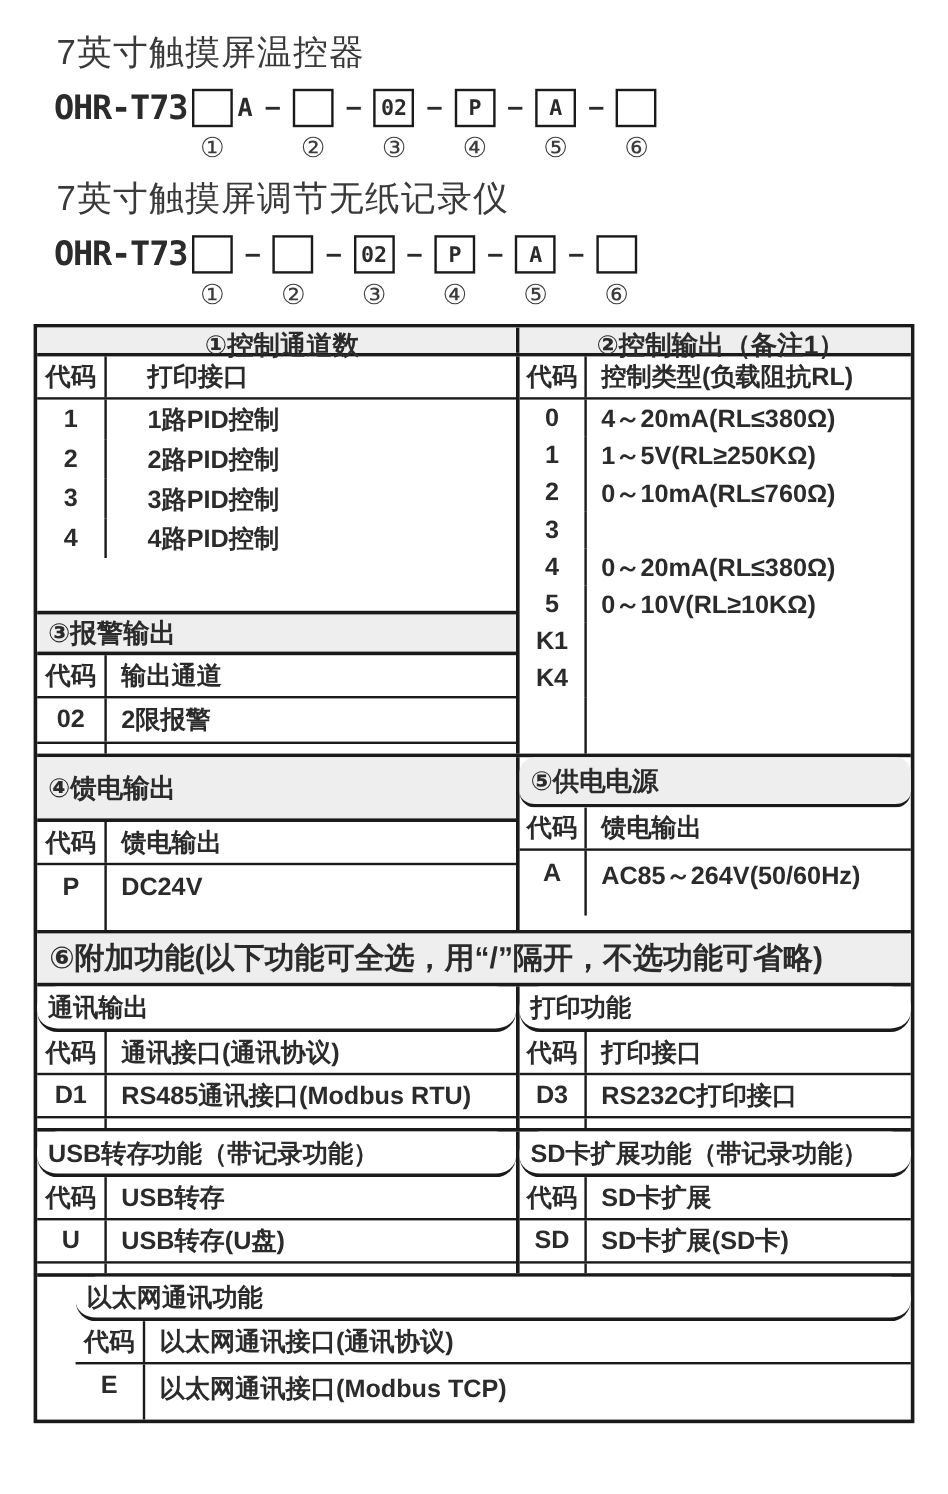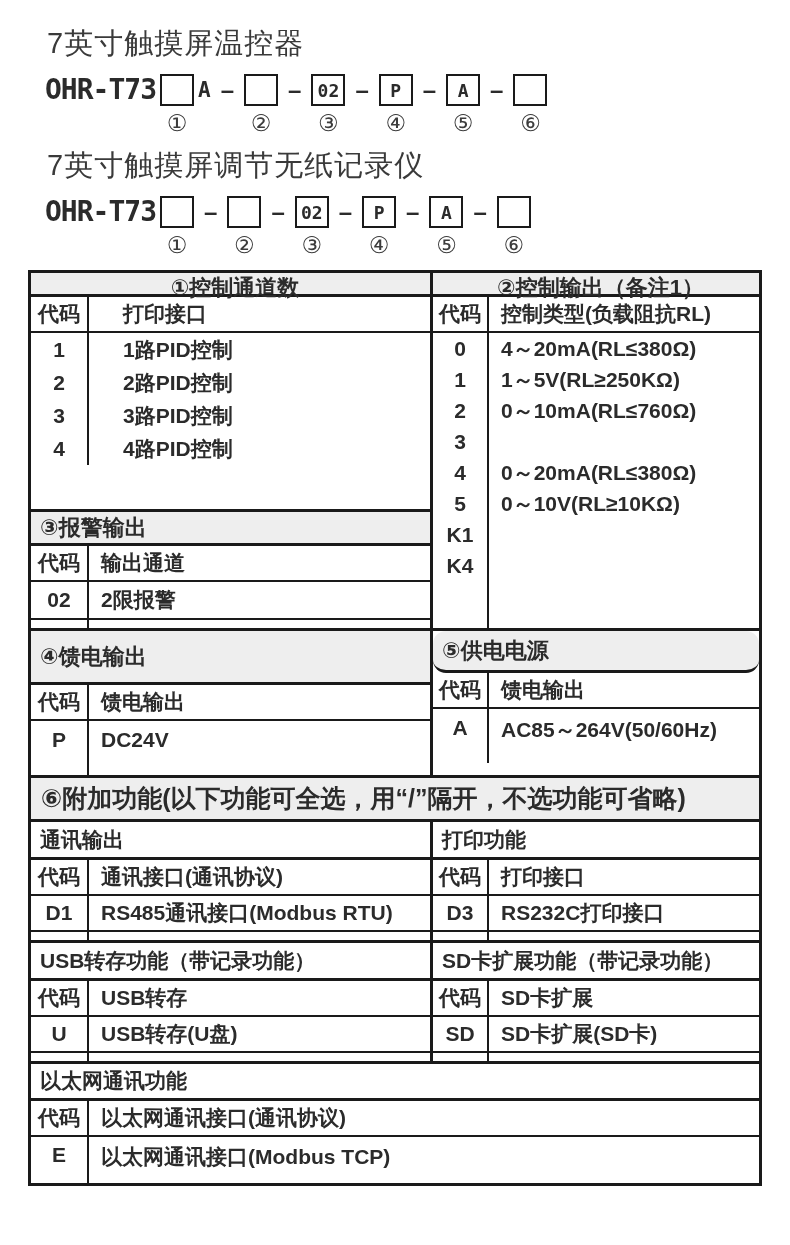--- a/index.html
+++ b/index.html
@@ -59,22 +59,22 @@
   .bline{border-bottom:2px solid var(--bd);}
   .grow{flex:1 1 auto;}
   .filler{display:flex;}
   .filler .fc{width:58px;border-right:2px solid var(--bd);}
   .half-r .filler .fc{width:56px;}
   .f8{height:8px;flex:0 0 auto;}
   .s3head{height:42px;border-top:3px solid var(--bd);border-bottom:3px solid var(--bd);margin-top:44px;}
   .tallrow{height:54px;}
   .tallrow .c-code,.tallrow .c-desc{align-items:flex-start;padding-top:7px;}
   .s6head{height:44px;border-bottom:3px solid var(--bd);padding-left:10px;font-size:25px;}
-  .subtitle{height:38px;border-bottom:3px solid var(--bd);display:flex;align-items:center;padding-left:9px;font-size:21px;background:#fff;}
-  .ethblock{display:flex;flex-direction:column;}
+  .subtitle{height:38px;border-bottom:3px solid var(--bd);display:flex;align-items:center;padding-left:9px;font-size:21px;background:#fff;border-radius:17px;}
+  .ethblock{display:flex;flex-direction:column;padding-left:32px;}
   .ethrow{height:46px;}
   .ethrow .c-code,.ethrow .c-desc{align-items:flex-start;padding-top:6px;}
 </style>
 </head>
 <body>
 
 <div class="page">
 
   <section class="product">
     <div class="p-title">7英寸触摸屏温控器</div>

